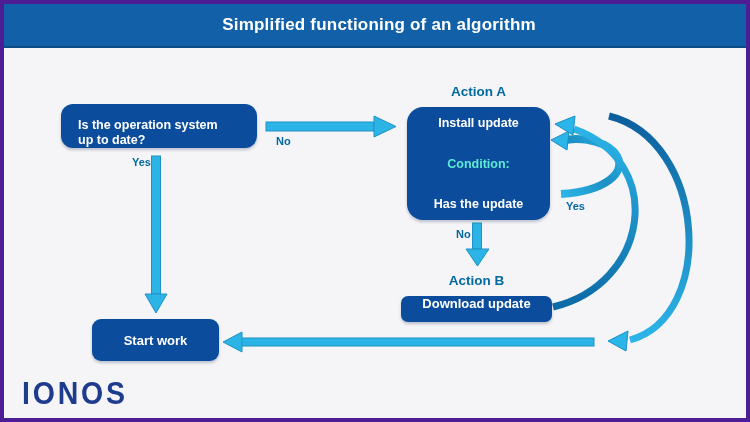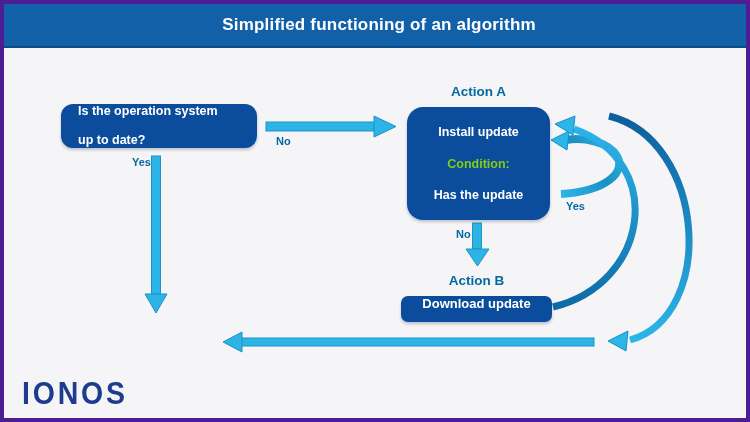--- a/index.html
+++ b/index.html
@@ -15,26 +15,26 @@
     display:flex;align-items:center;justify-content:center;
   }
   .header .title{color:#ffffff;font-weight:bold;font-size:17px;letter-spacing:.2px;}
   
   .node{
     position:absolute;background:#0b4d9c;color:#fff;font-weight:bold;
     box-shadow:0 2px 3px rgba(20,40,80,.25);
   }
   .q-box{left:57px;top:100px;width:196px;height:44px;border-radius:12px;
     font-size:12.5px;line-height:15px;display:flex;flex-direction:column;
-    justify-content:space-between;padding-left:17px;box-sizing:border-box;}
+    justify-content:flex-end;padding-left:17px;box-sizing:border-box;}
   .a-box{left:403px;top:103px;width:143px;height:113px;border-radius:16px;
     font-size:12.5px;line-height:15px;display:flex;flex-direction:column;
-    align-items:center;justify-content:center;text-align:center;gap:3px;}
+    align-items:center;justify-content:center;text-align:center;gap:12px;}
   .a-box .install{margin-bottom:14px;}
-  .a-box .cond-label{color:#84cc16;margin-bottom:13px;}
+  .a-box .cond-label{color:#5eead4;margin-bottom:13px;}
   .dl-box{left:397px;top:292px;width:151px;height:26px;border-radius:7px;
     font-size:13px;display:flex;justify-content:center;}
   .start-box{left:88px;top:315px;width:127px;height:42px;border-radius:9px;
     font-size:13px;display:flex;align-items:center;justify-content:center;}
   
   .flabel{position:absolute;font-weight:bold;color:#0369a1;}
   .action-label{font-size:13.5px;text-align:center;}
   .yn{font-size:11px;padding-left:8px;}
   .lbl-action-a{left:403px;top:80px;width:143px;}
   .lbl-action-b{left:397px;top:269px;width:151px;}
@@ -123,20 +123,23 @@
     <span class="install">Install update</span>
     <span class="cond-label">Condition:</span>
     <span>Has the update</span>
   </div>
 
   <div class="flabel action-label lbl-action-b">Action B</div>
   <div class="node dl-box">
     <span>Download update</span>
   </div>
 
+  <div class="node start-box">
+    <span>Start work</span>
+  </div>
 
   <div class="flabel yn lbl-yes-left">Yes</div>
   <div class="flabel yn lbl-no-top">No</div>
   <div class="flabel yn lbl-no-mid">No</div>
   <div class="flabel yn lbl-yes-loop">Yes</div>
 
   <div class="logo">IONOS</div>
 
 </div>
 

